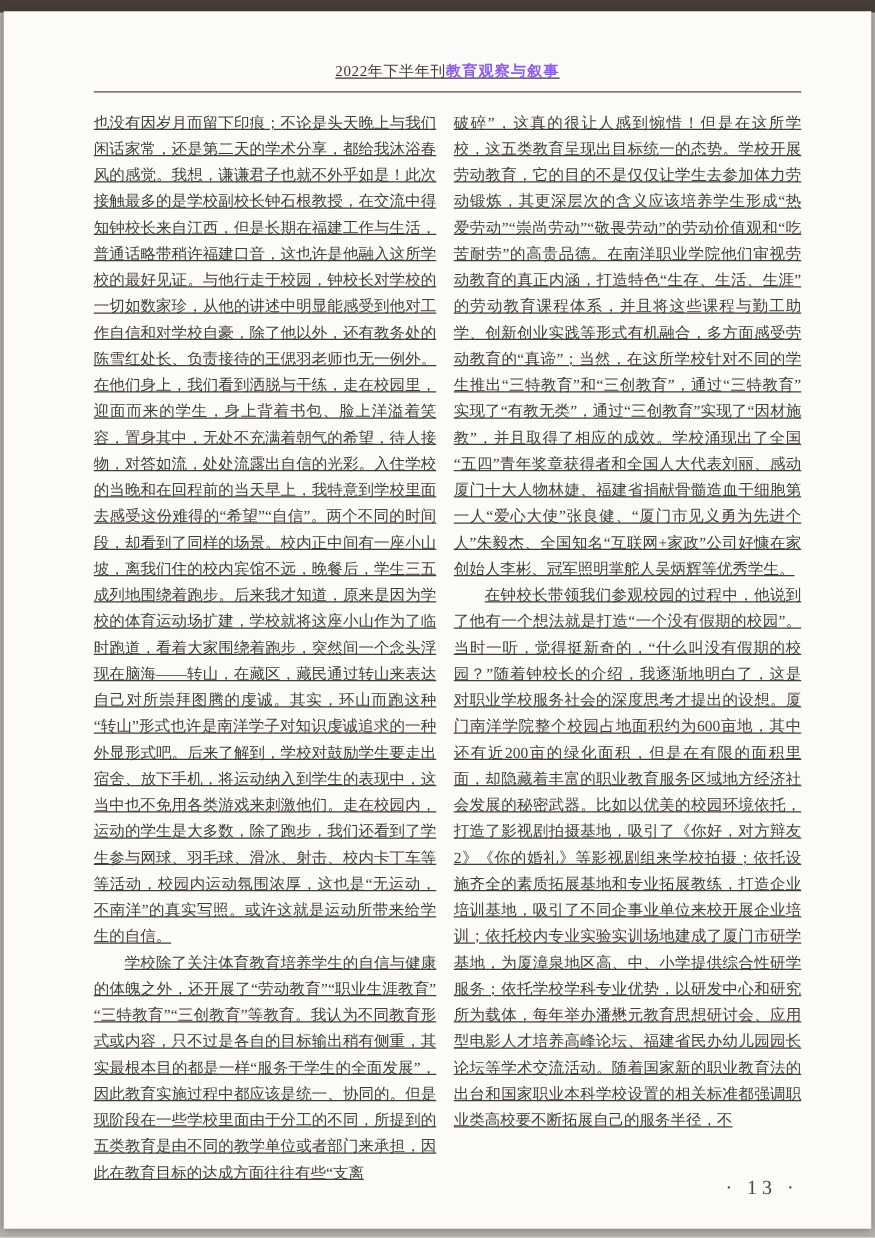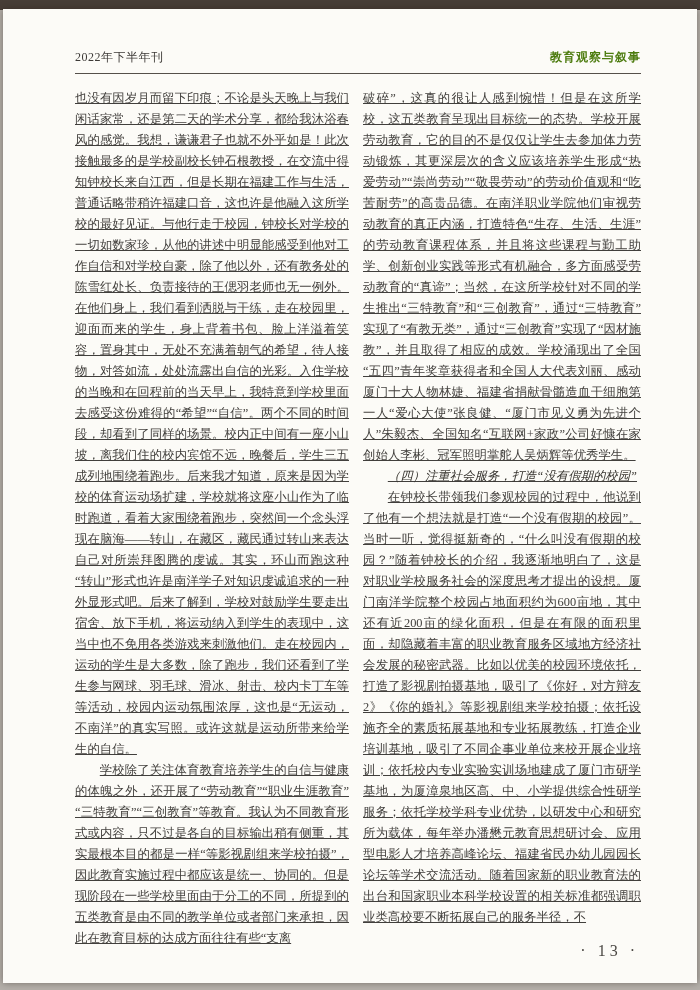--- a/index.html
+++ b/index.html
@@ -14,25 +14,25 @@
   }
   .page{
     position:absolute;left:3px;right:3px;top:9px;bottom:7px;
     background:#fcfbf7;
     box-shadow:0 0 7px rgba(40,32,25,.45);
   }
   .content{
     position:absolute;left:72px;top:40px;width:566px;
   }
   .page-header{
-    display:flex;justify-content:space-between;align-items:baseline;
-    font-size:12px;color:#3d3a37;
+    display:flex;justify-content:center;align-items:baseline;
+    font-size:12px;color:#3d3a37;text-decoration:underline;
   }
   .page-header .journal{letter-spacing:.5px;}
-  .page-header .section{font-weight:bold;letter-spacing:1px;color:#4d7c0f;padding-left:24px;}
+  .page-header .section{font-weight:bold;letter-spacing:1px;color:#8b5cf6;}
   .header-rule{
     border:0;border-bottom:1.3px solid #55504a;
     margin:7px 0 0 0;width:100%;
   }
   .columns{
     display:flex;gap:14px;margin-top:14px;
   }
   .col{
     font-size:12.4px;line-height:21px;color:#413f3c;
     text-align:justify;text-justify:inter-ideograph;text-decoration:underline;
@@ -57,25 +57,24 @@
 
     <div class="page-header">
       <span class="journal">2022年下半年刊</span>
       <span class="section">教育观察与叙事</span>
     </div>
     <hr class="header-rule">
 
     <div class="columns">
       <div class="col left">
           <div class="para continuation">也没有因岁月而留下印痕；不论是头天晚上与我们闲话家常，还是第二天的学术分享，都给我沐浴春风的感觉。我想，谦谦君子也就不外乎如是！此次接触最多的是学校副校长钟石根教授，在交流中得知钟校长来自江西，但是长期在福建工作与生活，普通话略带稍许福建口音，这也许是他融入这所学校的最好见证。与他行走于校园，钟校长对学校的一切如数家珍，从他的讲述中明显能感受到他对工作自信和对学校自豪，除了他以外，还有教务处的陈雪红处长、负责接待的王偲羽老师也无一例外。在他们身上，我们看到洒脱与干练，走在校园里，迎面而来的学生，身上背着书包、脸上洋溢着笑容，置身其中，无处不充满着朝气的希望，待人接物，对答如流，处处流露出自信的光彩。入住学校的当晚和在回程前的当天早上，我特意到学校里面去感受这份难得的“希望”“自信”。两个不同的时间段，却看到了同样的场景。校内正中间有一座小山坡，离我们住的校内宾馆不远，晚餐后，学生三五成列地围绕着跑步。后来我才知道，原来是因为学校的体育运动场扩建，学校就将这座小山作为了临时跑道，看着大家围绕着跑步，突然间一个念头浮现在脑海——转山，在藏区，藏民通过转山来表达自己对所崇拜图腾的虔诚。其实，环山而跑这种“转山”形式也许是南洋学子对知识虔诚追求的一种外显形式吧。后来了解到，学校对鼓励学生要走出宿舍、放下手机，将运动纳入到学生的表现中，这当中也不免用各类游戏来刺激他们。走在校园内，运动的学生是大多数，除了跑步，我们还看到了学生参与网球、羽毛球、滑冰、射击、校内卡丁车等等活动，校园内运动氛围浓厚，这也是“无运动，不南洋”的真实写照。或许这就是运动所带来给学生的自信。</div>
-          <div class="para indent">学校除了关注体育教育培养学生的自信与健康的体魄之外，还开展了“劳动教育”“职业生涯教育”“三特教育”“三创教育”等教育。我认为不同教育形式或内容，只不过是各自的目标输出稍有侧重，其实最根本目的都是一样“等影视剧组来学校拍摄”，因此教育实施过程中都应该是统一、协同的。但是现阶段在一些学校里面由于分工的不同，所提到的五类教育是由不同的教学单位或者部门来承担，因此在教育目标的达成方面往往有些“支离</div>
+          <div class="para indent">学校除了关注体育教育培养学生的自信与健康的体魄之外，还开展了“劳动教育”“职业生涯教育”“三特教育”“三创教育”等教育。我认为不同教育形式或内容，只不过是各自的目标输出稍有侧重，其实最根本目的都是一样“服务于学生的全面发展”，因此教育实施过程中都应该是统一、协同的。但是现阶段在一些学校里面由于分工的不同，所提到的五类教育是由不同的教学单位或者部门来承担，因此在教育目标的达成方面往往有些“支离</div>
         </div>
       <div class="col right">
           <div class="para continuation">破碎”，这真的很让人感到惋惜！但是在这所学校，这五类教育呈现出目标统一的态势。学校开展劳动教育，它的目的不是仅仅让学生去参加体力劳动锻炼，其更深层次的含义应该培养学生形成“热爱劳动”“崇尚劳动”“敬畏劳动”的劳动价值观和“吃苦耐劳”的高贵品德。在南洋职业学院他们审视劳动教育的真正内涵，打造特色“生存、生活、生涯”的劳动教育课程体系，并且将这些课程与勤工助学、创新创业实践等形式有机融合，多方面感受劳动教育的“真谛”；当然，在这所学校针对不同的学生推出“三特教育”和“三创教育”，通过“三特教育”实现了“有教无类”，通过“三创教育”实现了“因材施教”，并且取得了相应的成效。学校涌现出了全国“五四”青年奖章获得者和全国人大代表刘丽、感动厦门十大人物林婕、福建省捐献骨髓造血干细胞第一人“爱心大使”张良健、“厦门市见义勇为先进个人”朱毅杰、全国知名“互联网+家政”公司好慷在家创始人李彬、冠军照明掌舵人吴炳辉等优秀学生。</div>
-          <div class="para heading-italic">（四）注重社会服务，打造“没有假期的校园”</div>
           <div class="para indent">在钟校长带领我们参观校园的过程中，他说到了他有一个想法就是打造“一个没有假期的校园”。当时一听，觉得挺新奇的，“什么叫没有假期的校园？”随着钟校长的介绍，我逐渐地明白了，这是对职业学校服务社会的深度思考才提出的设想。厦门南洋学院整个校园占地面积约为600亩地，其中还有近200亩的绿化面积，但是在有限的面积里面，却隐藏着丰富的职业教育服务区域地方经济社会发展的秘密武器。比如以优美的校园环境依托，打造了影视剧拍摄基地，吸引了《你好，对方辩友2》《你的婚礼》等影视剧组来学校拍摄；依托设施齐全的素质拓展基地和专业拓展教练，打造企业培训基地，吸引了不同企事业单位来校开展企业培训；依托校内专业实验实训场地建成了厦门市研学基地，为厦漳泉地区高、中、小学提供综合性研学服务；依托学校学科专业优势，以研发中心和研究所为载体，每年举办潘懋元教育思想研讨会、应用型电影人才培养高峰论坛、福建省民办幼儿园园长论坛等学术交流活动。随着国家新的职业教育法的出台和国家职业本科学校设置的相关标准都强调职业类高校要不断拓展自己的服务半径，不</div>
         </div>
     </div>
 
   </div>
 
   <div class="page-number">· 13 ·</div>
 </div>
 
 </body></html>

